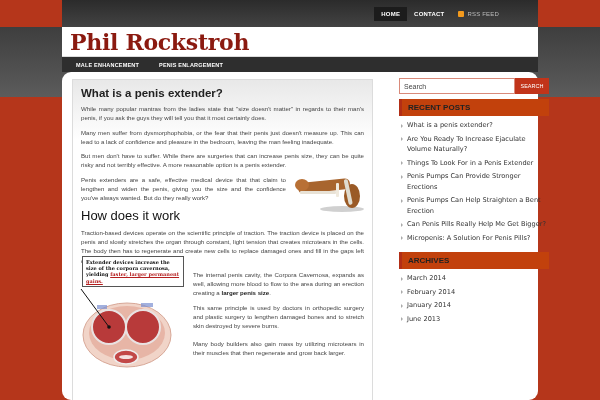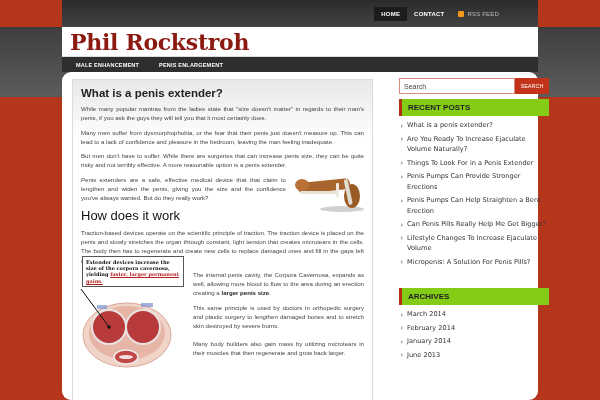--- a/index.html
+++ b/index.html
@@ -83,21 +83,21 @@
   .search-row { display: flex; height: 16px; }
   .search-input {
     flex: 1; border: 1px solid #d98a7a; font-size: 7px; padding: 0 4px; color: #444;
     font-family: "Liberation Sans", sans-serif; background: #fff; height: 16px;
   }
   .search-btn {
     width: 34px; background: #c1341a; color: #fff; border: none; font-size: 5.5px;
     font-family: "Liberation Sans", sans-serif; height: 16px;
   }
   .widget-title {
-    background: #84cc16; border-left: 3px solid #b22e16; margin-top: 5px;
+    background: #c2410c; border-left: 3px solid #b22e16; margin-top: 5px;
     font-size: 8px; font-weight: bold; color: #222; padding: 3px 6px; height: 17px; line-height: 11px;
   }
   .widget ul { list-style: none; padding: 4px 0 2px 2px; }
   .widget li {
     font-family: "DejaVu Sans", sans-serif;
     font-size: 6.6px; line-height: 10.5px; color: #333; padding-left: 6px; position: relative; margin-bottom: 3px;
   }
   .widget li::before {
     content: ""; position: absolute; left: 0; top: 3.5px;
     border-left: 2.5px solid #aaa; border-top: 2px solid transparent; border-bottom: 2px solid transparent;
@@ -186,27 +186,26 @@
 
       <div class="widget">
         <div class="widget-title">RECENT POSTS</div>
         <ul>
           <li><a href="#">What is a penis extender?</a></li>
           <li><a href="#">Are You Ready To Increase Ejaculate Volume Naturally?</a></li>
           <li><a href="#">Things To Look For in a Penis Extender</a></li>
           <li><a href="#">Penis Pumps Can Provide Stronger Erections</a></li>
           <li><a href="#">Penis Pumps Can Help Straighten a Bent Erection</a></li>
           <li><a href="#">Can Penis Pills Really Help Me Get Bigger?</a></li>
-          <li><a href="#">Lifestyle Changes To Increase Ejaculate Volume</a></li>
           <li><a href="#">Micropenis: A Solution For Penis Pills?</a></li>
         </ul>
       </div>
 
       <div class="widget">
-        <div class="widget-title" style="margin-top:16px">ARCHIVES</div>
+        <div class="widget-title" style="margin-top:4px">ARCHIVES</div>
         <ul>
           <li><a href="#">March 2014</a></li>
           <li><a href="#">February 2014</a></li>
           <li><a href="#">January 2014</a></li>
           <li><a href="#">June 2013</a></li>
         </ul>
       </div>
     </aside>
   </div>
 </div>

